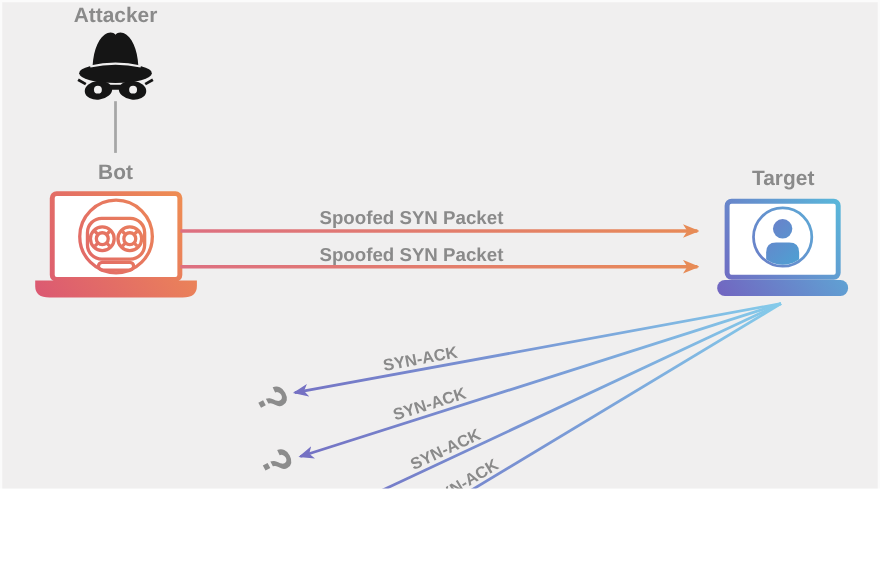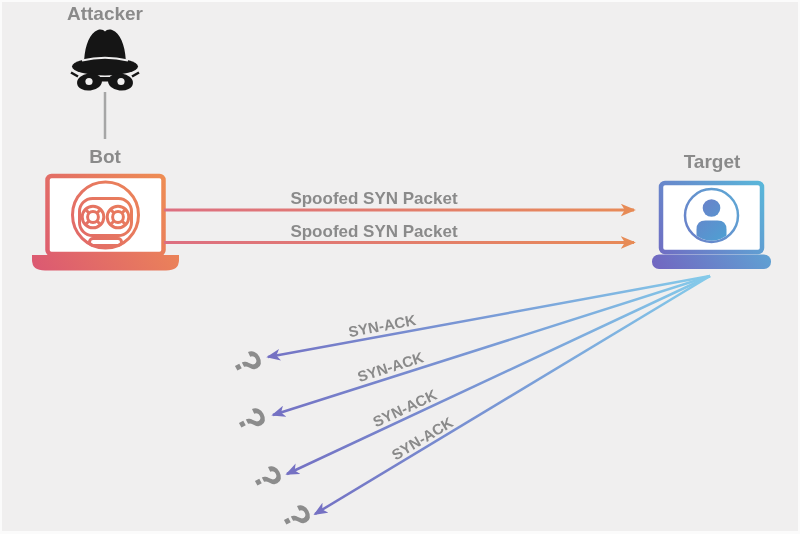--- a/index.html
+++ b/index.html
@@ -1,17 +1,17 @@
 <!DOCTYPE html>
 <html><head>
 <meta charset="utf-8">
 <style>
   html,body{margin:0;padding:0;background:#ffffff;}
   .canvas{
-    width:800px;height:534px;position:relative;overflow:hidden;
+    width:800px;height:444px;position:relative;overflow:hidden;
     font-family:"Liberation Sans","DejaVu Sans",sans-serif;
   }
   svg{display:block;}
   .lbl{font-weight:bold;fill:#8a8a8a;font-family:"Liberation Sans","DejaVu Sans",sans-serif;}
   .qmark{font-weight:bold;fill:#8c8c8c;font-family:"Liberation Sans","DejaVu Sans",sans-serif;}
 </style>
 </head>
 <body>
 
 <div class="canvas">

